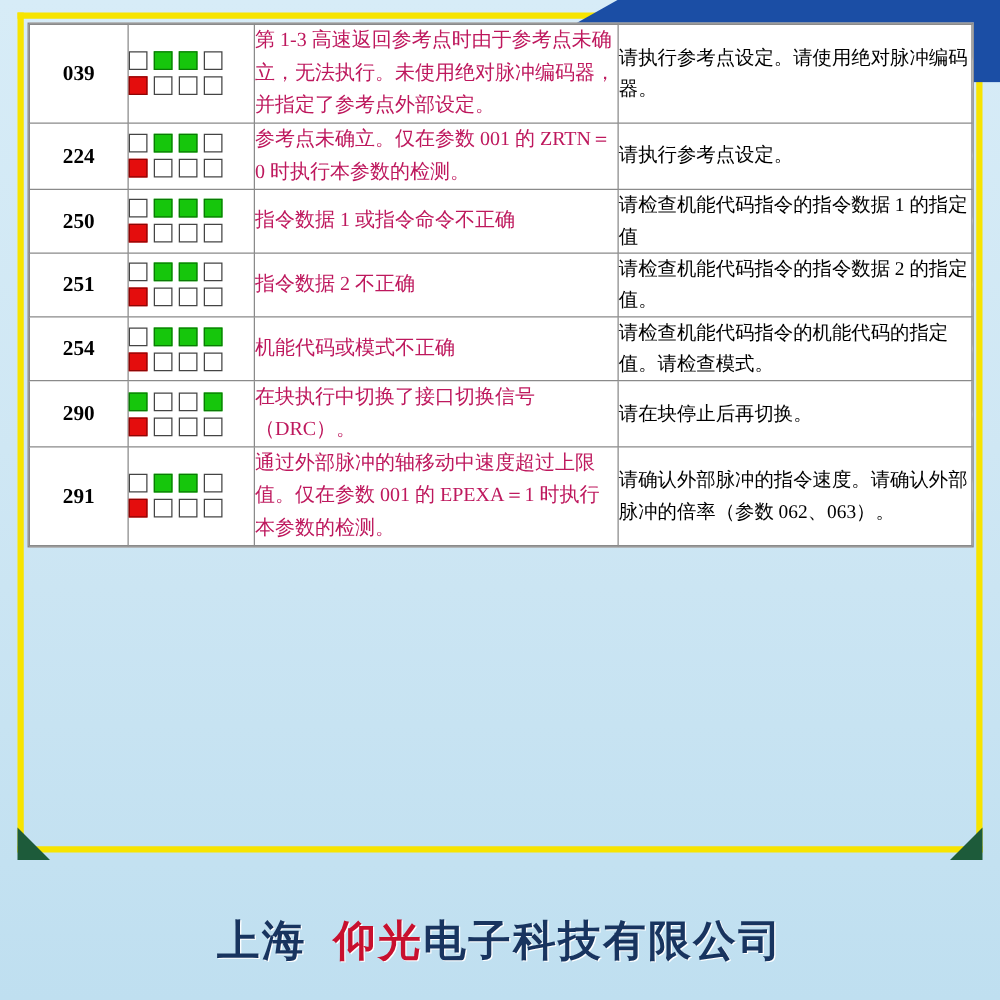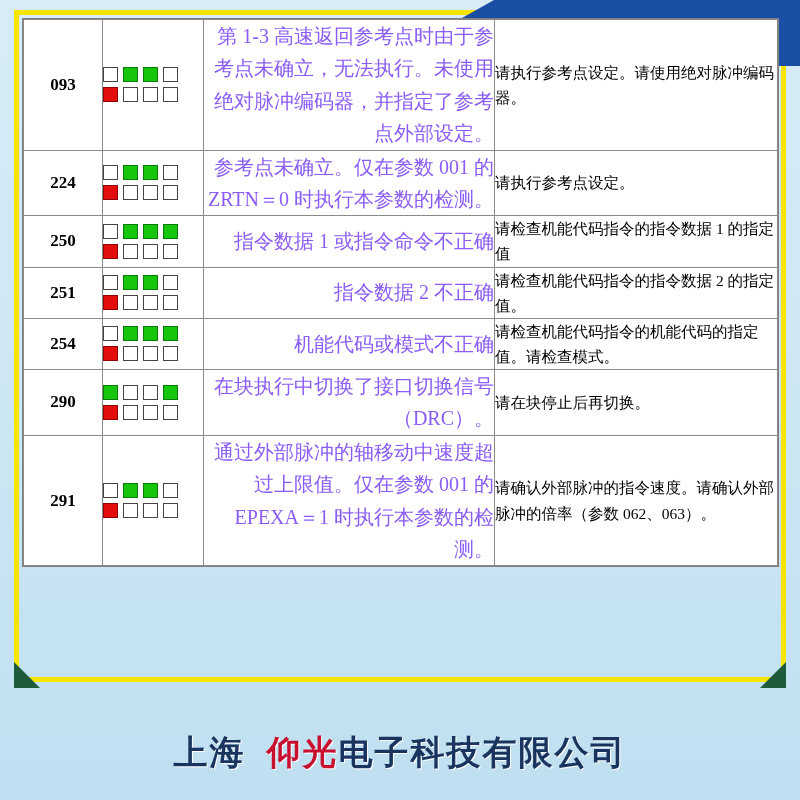--- a/index.html
+++ b/index.html
@@ -97,26 +97,25 @@
     font-weight: bold;
     font-family: "Liberation Serif", serif;
     color: #000;
   }
   td.col-leds {
     width: 100px;
     padding: 6px 0 6px 10px;
   }
   td.col-desc {
     width: 290px;
-    font-size: 20px;
+    font-size: 16px;
     font-family: "Liberation Serif", serif;
-    color: #8b5cf6;
+    color: #be185d;
     padding: 6px 8px 7px 8px;
     line-height: 1.62;
-    text-align: right;
   }
   td.col-action {
     font-size: 15.5px;
     font-family: "Liberation Serif", serif;
     color: #000;
     padding: 6px 8px 7px 10px;
     line-height: 1.62;
     border-radius: 29px;
   }
 
@@ -169,21 +168,21 @@
   <div class="corner-tri tri-br"></div>
 
   <div class="banner">
     <span class="banner-text">免费咨询</span>
   </div>
 
   <div class="table-wrap">
     <table class="alarm">
       <tbody id="table-body">
           <tr>
-            <td class="col-code">093</td>
+            <td class="col-code">039</td>
             <td class="col-leds">
               <div class="led-grid">
                 <div class="led-row">
                   <span class="led off"></span>
                   <span class="led green"></span>
                   <span class="led green"></span>
                   <span class="led off"></span>
                 </div>
                 <div class="led-row">
                   <span class="led red"></span>

